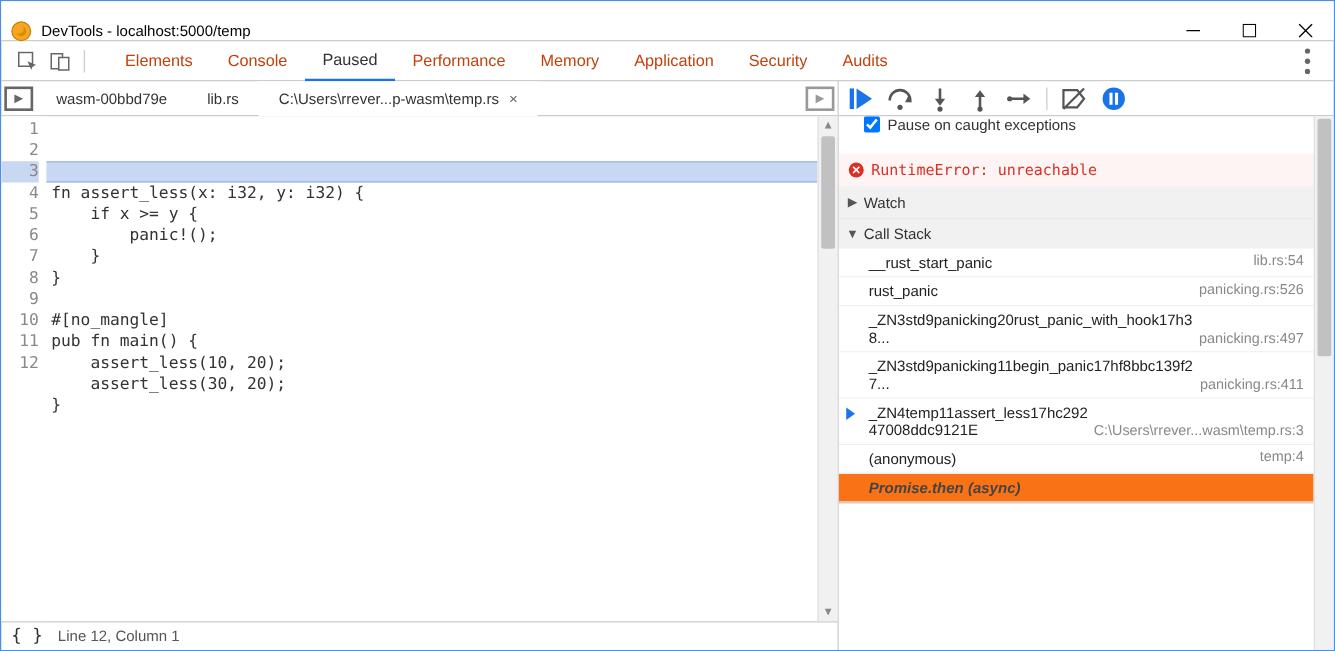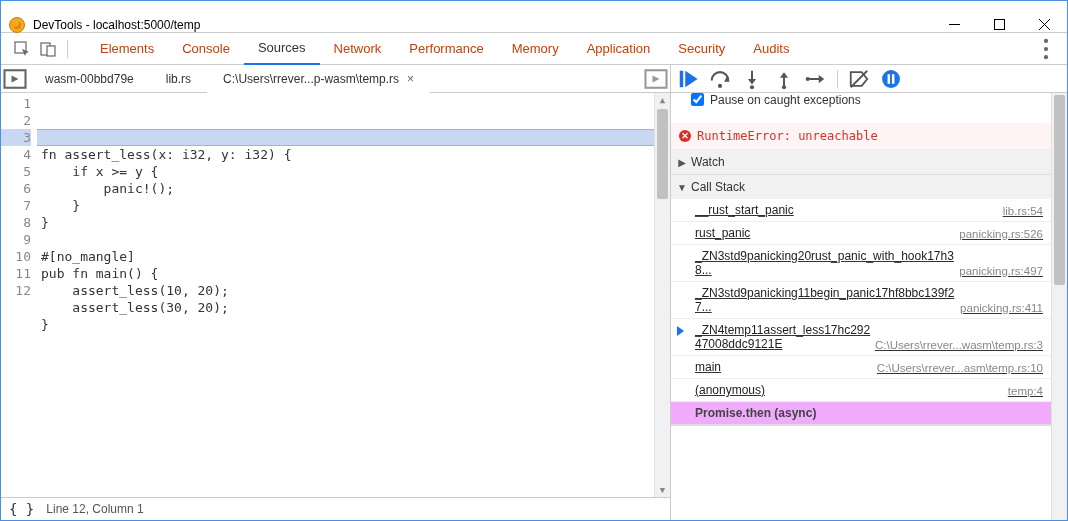--- a/index.html
+++ b/index.html
@@ -58,27 +58,27 @@
   .right-content { flex: 1; overflow: hidden; }
   .section { border-bottom: 1px solid #ddd; font-size: 12px; }
   .sect-header { height: 24px; display: flex; align-items: center; padding: 0 6px; background: #f1f1f1; color: #333; }
   .sect-header .tri { width: 10px; text-align:center; color:#555; margin-right:4px; font-size:10px; }
   .pause-check { height: 30px; display: flex; align-items: flex-start; padding: 0 20px; }
   .pause-check input { margin-right: 6px; }
   .pause-info { background: #fff4f4; padding: 6px 8px 6px 26px; display: flex; flex-direction: column; gap: 2px; border-bottom: 1px solid #eee; position:relative; }
   .pause-info .errico { position:absolute; left:8px; top:7px; width:12px; height:12px; display:flex; align-items:center; justify-content:center; background:#d93025; color:#fff; border-radius:50%; font-size:9px; font-weight:bold; }
   .pause-info .pause-title { color: #d93025; font-weight: bold; }
   .pause-info .pause-err { color: #d93025; font-family: Consolas, monospace; font-size: 12px; }
-  .stack-row { display: flex; align-items: flex-end; padding: 4px 8px 4px 24px; border-bottom: 1px solid #eee; position: relative; background:#fff;text-decoration:underline; }
+  .stack-row { display: flex; align-items: flex-start; padding: 4px 8px 4px 24px; border-bottom: 1px solid #eee; position: relative; background:#fff; }
   .stack-row.current::before { content:""; position:absolute; left:6px; top:7px; width:0; height:0; border-top:5px solid transparent; border-bottom:5px solid transparent; border-left:7px solid #1a73e8; }
   .stack-fn { color: #222; flex: 1; overflow-wrap: anywhere; }
   .stack-loc { color: #888; font-size: 11.5px; white-space: nowrap; margin-left: 8px; text-align:right; }
   .stack-row.twoline { flex-direction: row; }
   .stack-row.twoline .stack-loc { align-self: flex-end; margin-left:0; margin-top:2px; }
-  .promise-row { padding: 4px 8px 4px 24px; background:#f0abfc; color:#444; font-weight: 600; font-size:12px; border-bottom:1px solid #ddd; }
+  .promise-row { padding: 4px 8px 4px 24px; background:#f97316; color:#444; font-weight: 600; font-size:12px; border-bottom:1px solid #ddd;font-style:italic; }
   .right-scroll { width: 16px; background:#f1f1f1; border-left:1px solid #e0e0e0; position:relative; }
   .right-scroll .thumb { position:absolute; left:2px; right:2px; top:2px; height:190px; background:#c1c1c1; border-radius:2px; }
 </style>
 </head>
 <body>
 
 <div class="titlebar">
   <div class="app-icon"></div>
   <div class="title">DevTools - localhost:5000/temp</div>
   <div class="win-controls">
@@ -110,22 +110,21 @@
   <div class="nav-icon">
     <svg viewBox="0 0 16 16">
         <rect x="1" y="2" width="9" height="12" fill="none" stroke="#666" stroke-width="1.2"></rect>
         <rect x="7" y="5" width="8" height="10" fill="#fff" stroke="#666" stroke-width="1.2"></rect>
       </svg>
   </div>
   <div style="width:1px;height:18px;background:#ccc;margin:0 6px;"></div>
   <div class="tabs" id="nav-tabs">
       <div class="tab">Elements</div>
       <div class="tab">Console</div>
-      <div class="tab active">Sources</div>
-      <div class="tab">Network</div>
+      <div class="tab active">Paused</div>
       <div class="tab">Performance</div>
       <div class="tab">Memory</div>
       <div class="tab">Application</div>
       <div class="tab">Security</div>
       <div class="tab">Audits</div>
     </div>
   <div class="more">
     <svg viewBox="0 0 16 16">
         <circle cx="8" cy="3" r="1.3" fill="#666"></circle>
         <circle cx="8" cy="8" r="1.3" fill="#666"></circle>
@@ -282,24 +281,20 @@
               </div>
               <div class="stack-row twoline">
                 <div class="stack-fn">_ZN3std9panicking11begin_panic17hf8bbc139f27...</div>
                 <div class="stack-loc">panicking.rs:411</div>
               </div>
               <div class="stack-row twoline current">
                 <div class="stack-fn">_ZN4temp11assert_less17hc29247008ddc9121E</div>
                 <div class="stack-loc">C:\Users\rrever...wasm\temp.rs:3</div>
               </div>
               <div class="stack-row">
-                <div class="stack-fn">main</div>
-                <div class="stack-loc">C:\Users\rrever...asm\temp.rs:10</div>
-              </div>
-              <div class="stack-row">
                 <div class="stack-fn">(anonymous)</div>
                 <div class="stack-loc">temp:4</div>
               </div>
             </div>
           <div class="promise-row">Promise.then (async)</div>
         </div>
       </div>
       <div class="right-scroll">
           <div class="thumb"></div>
         </div>

